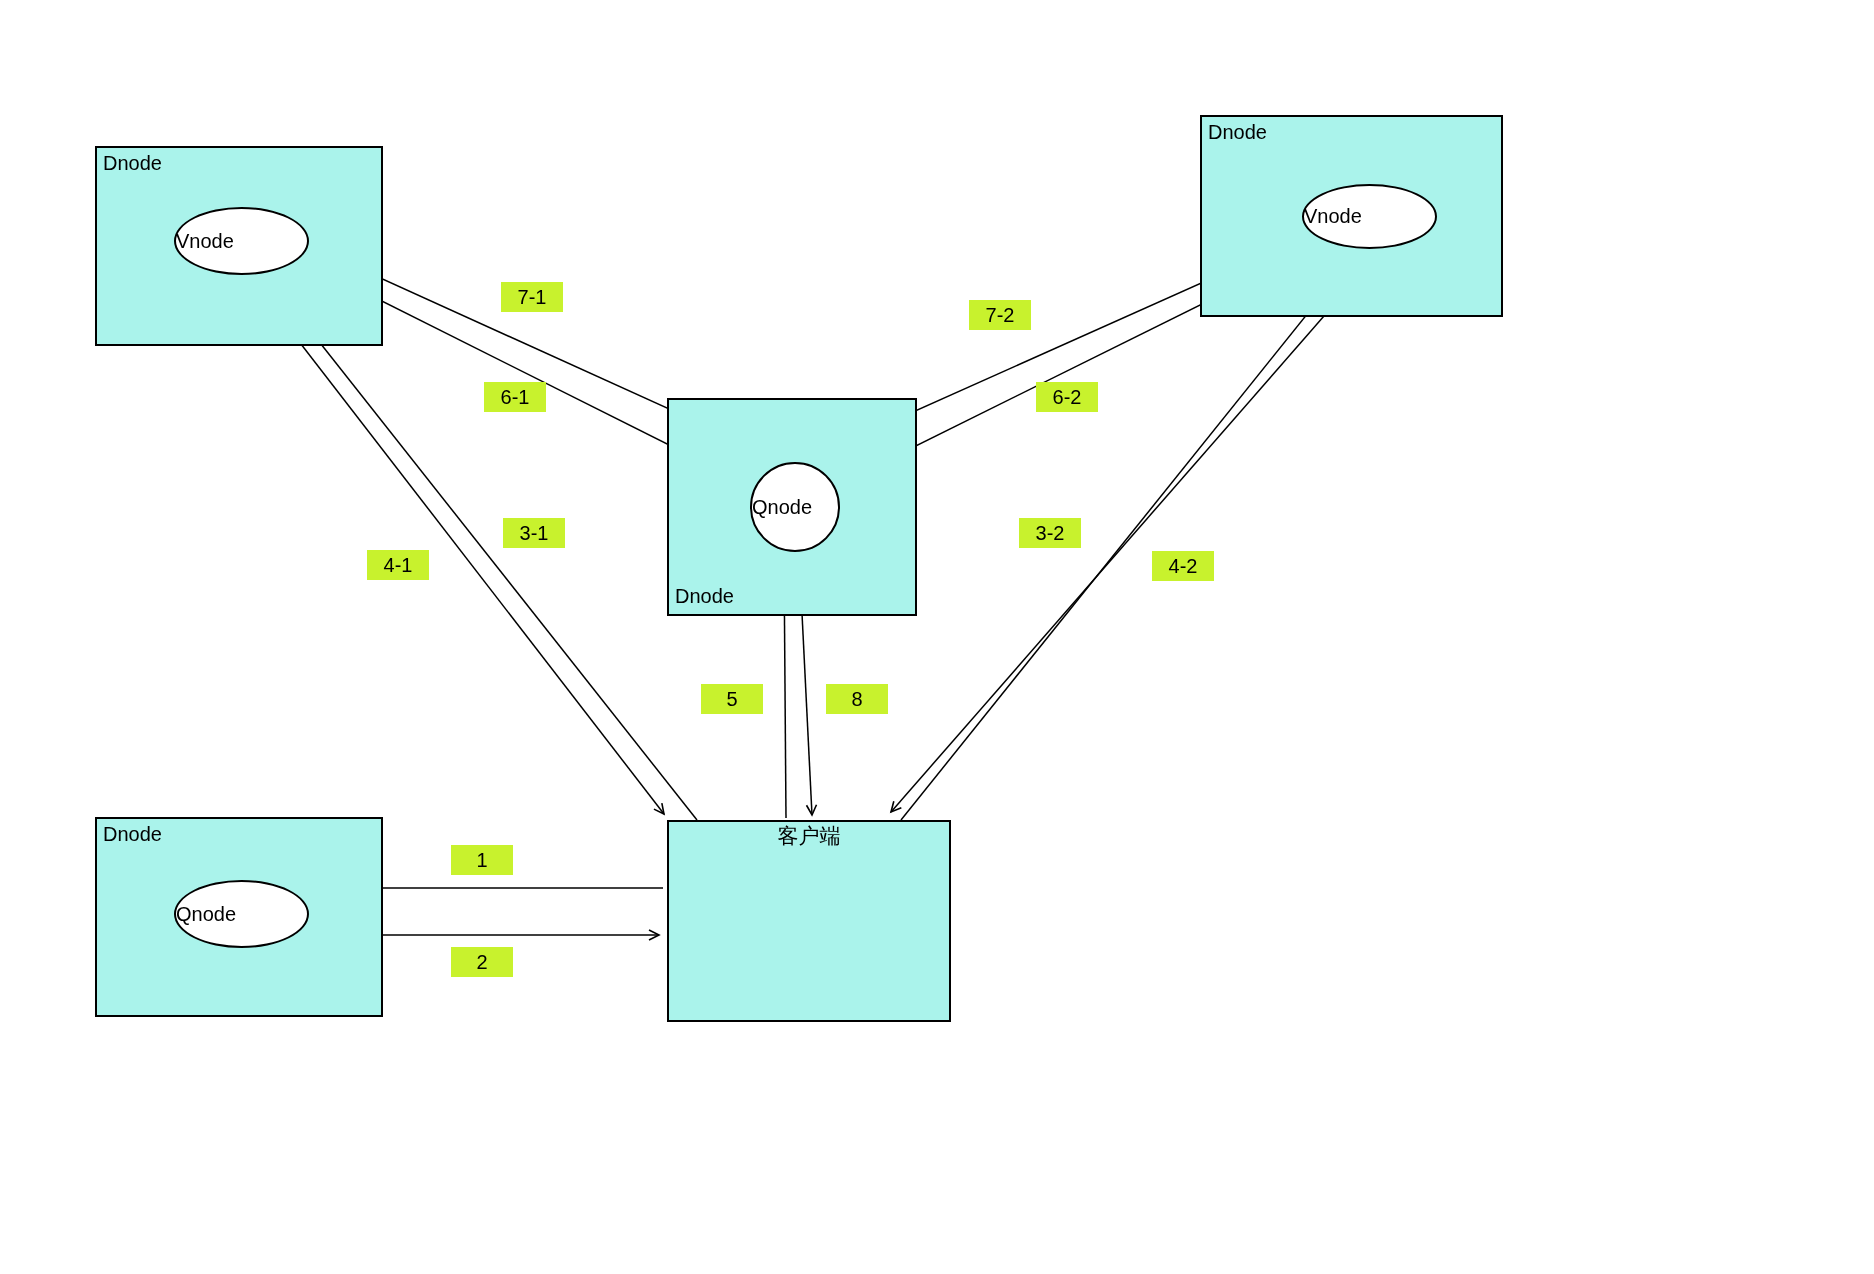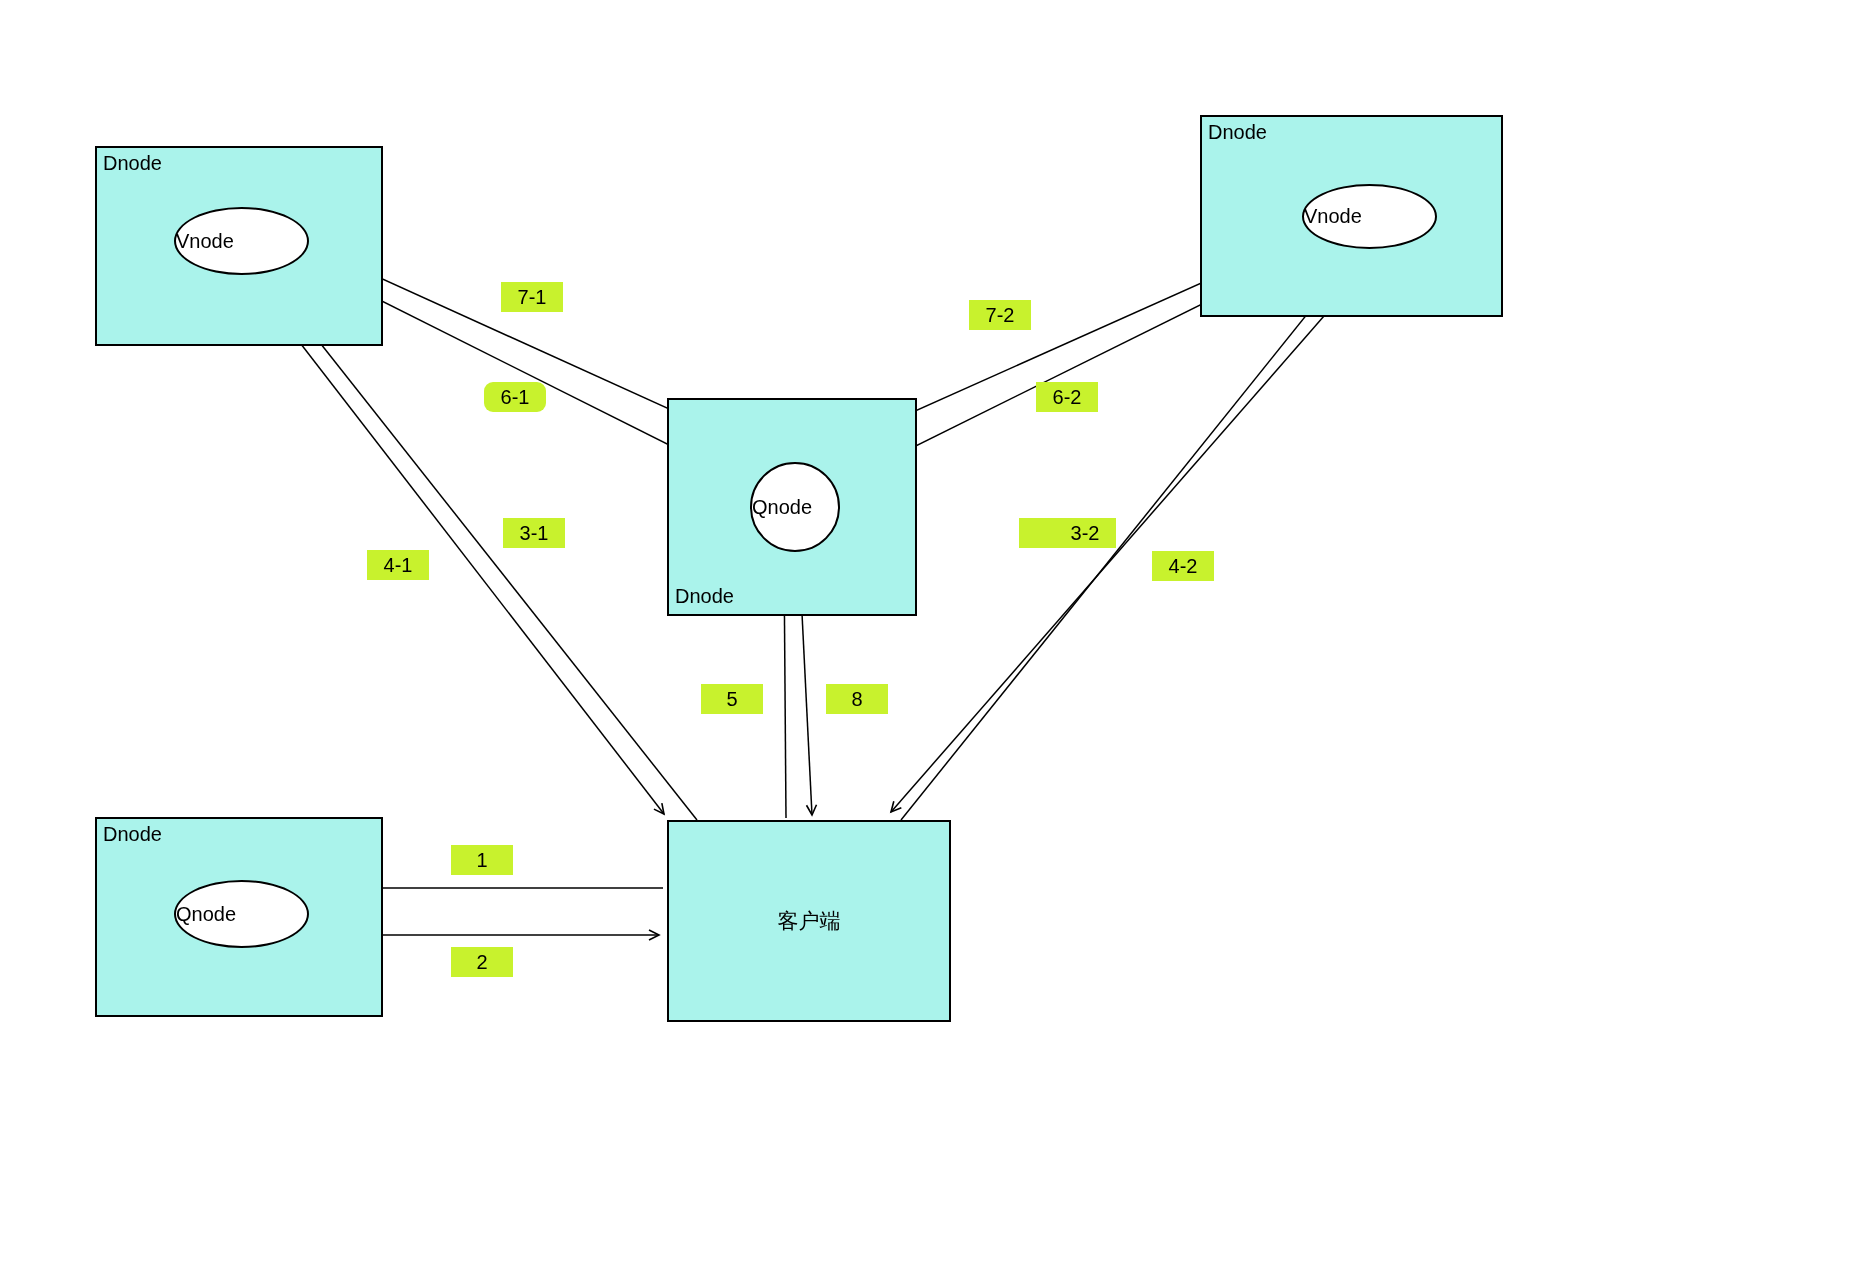--- a/index.html
+++ b/index.html
@@ -55,21 +55,21 @@
   .client-box {
     position: absolute;
     left: 667px;
     top: 820px;
     width: 284px;
     height: 202px;
     background: var(--box-fill, #aaf3eb);
     border: 2px solid var(--box-border, #000);
     box-sizing: border-box;
     display: flex;
-    align-items: center;
+    align-items: flex-start;
     justify-content: center;
     font-size: 21px;
     color: var(--text, #000);
   }
   .edge-label {
     position: absolute;
     width: 62px;
     height: 30px;
     background: var(--label-bg, #c8f22d);
     color: var(--text, #000);
@@ -138,20 +138,20 @@
   <div class="client-box">
     <span>客户端</span>
   </div>
 
   <div class="edge-label" style="left:451px; top:845px;">1</div>
   <div class="edge-label" style="left:451px; top:947px;">2</div>
   <div class="edge-label" style="left:503px; top:518px;">3-1</div>
   <div class="edge-label" style="left:367px; top:550px;">4-1</div>
   <div class="edge-label" style="left:701px; top:684px;">5</div>
   <div class="edge-label" style="left:826px; top:684px;">8</div>
-  <div class="edge-label" style="left:484px; top:382px;border-radius:9px;">6-1</div>
+  <div class="edge-label" style="left:484px; top:382px;">6-1</div>
   <div class="edge-label" style="left:501px; top:282px;">7-1</div>
   <div class="edge-label" style="left:1036px; top:382px;">6-2</div>
   <div class="edge-label" style="left:969px; top:300px;">7-2</div>
-  <div class="edge-label" style="left:1019px; top:518px;padding-left:35px;">3-2</div>
+  <div class="edge-label" style="left:1019px; top:518px;">3-2</div>
   <div class="edge-label" style="left:1152px; top:551px;">4-2</div>
 
 </div>
 
 </body></html>

